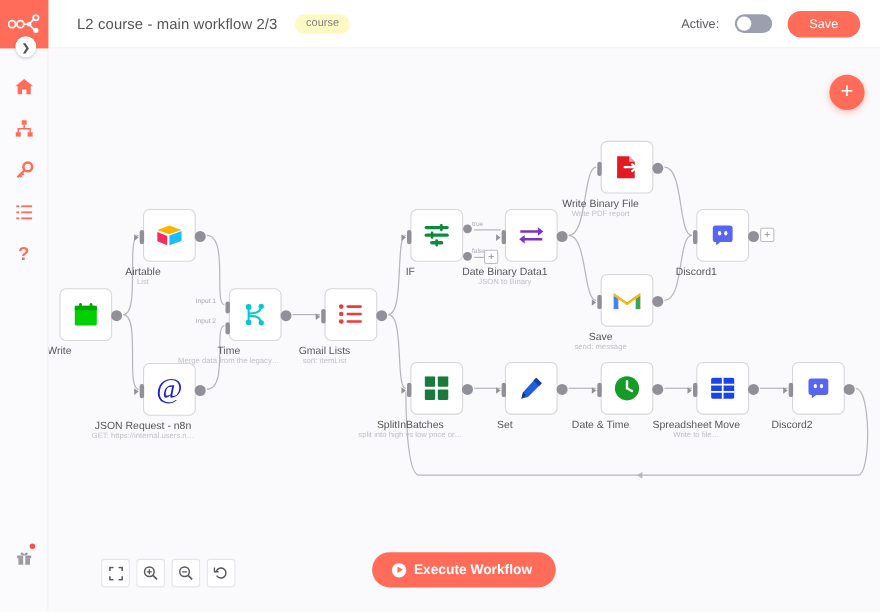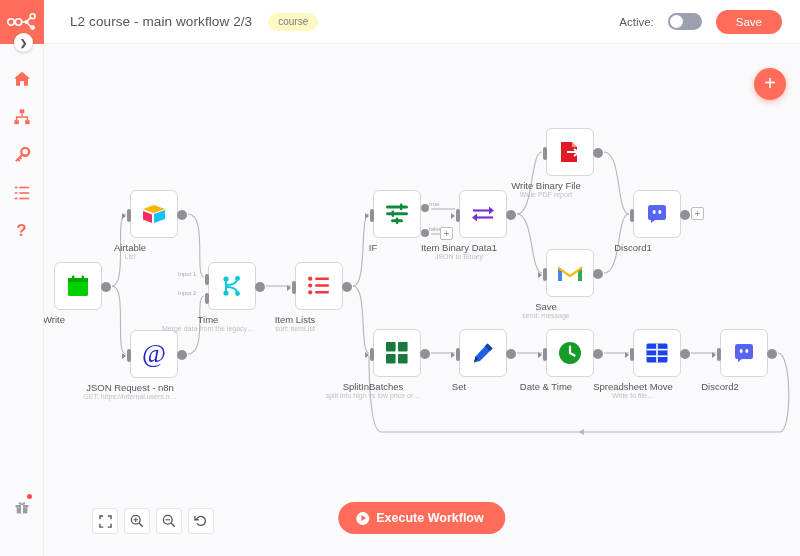--- a/index.html
+++ b/index.html
@@ -359,21 +359,21 @@
             <rect x="7" y="1.5" width="14" height="2.4" rx="1.2"></rect>
             <rect x="7" y="8.3" width="14" height="2.4" rx="1.2"></rect>
             <rect x="7" y="15.1" width="14" height="2.4" rx="1.2"></rect>
             <circle cx="2.2" cy="2.7" r="2.1"></circle>
               <circle cx="2.2" cy="9.5" r="2.1"></circle>
               <circle cx="2.2" cy="16.3" r="2.1"></circle>
           </g>
         </svg>
         <div class="port-out"></div>
       </div>
-      <div class="node-label">Item Lists</div>
+      <div class="node-label">Gmail Lists</div>
       <div class="node-sub">sort: itemList</div>
     </div>
 
     <div class="node-wrap" style="left:329px;top:146px;">
       <div class="node">
         <div class="port-in arrow"></div>
         <svg width="24" height="22" viewBox="0 0 24 22">
           <g fill="#0e8a3c">
             <rect x="1" y="2.4" width="22" height="3" rx="1.5"></rect>
             <rect x="1" y="9.3" width="22" height="3" rx="1.5"></rect>
@@ -398,21 +398,21 @@
         <svg width="24" height="20" viewBox="0 0 24 20">
           <g stroke="#7733cc" stroke-width="2.2" fill="none">
             <path d="M2 6.5 L20 6.5"></path>
             <path d="M22 13.5 L4 13.5"></path>
           </g>
           <path d="M18 2.6 L23 6.5 L18 10.4 Z" fill="#7733cc"></path>
           <path d="M6 9.6 L1 13.5 L6 17.4 Z" fill="#7733cc"></path>
         </svg>
         <div class="port-out"></div>
       </div>
-      <div class="node-label">Item Binary Data1</div>
+      <div class="node-label">Date Binary Data1</div>
       <div class="node-sub">JSON to Binary</div>
     </div>
 
     <div class="node-wrap" style="left:502px;top:84px;">
       <div class="node">
         <div class="port-in"></div>
         <svg width="24" height="24" viewBox="0 0 24 24">
           <path d="M3 2 H14 L19 7 V22 H3 Z" fill="#e01b24"></path>
           <path d="M14 2 L19 7 H14 Z" fill="#fff" opacity=".55"></path>
           <path d="M9 12 H19 M16 9 L20.5 12.5 L16 16" stroke="#fff" stroke-width="2" fill="none"></path>

